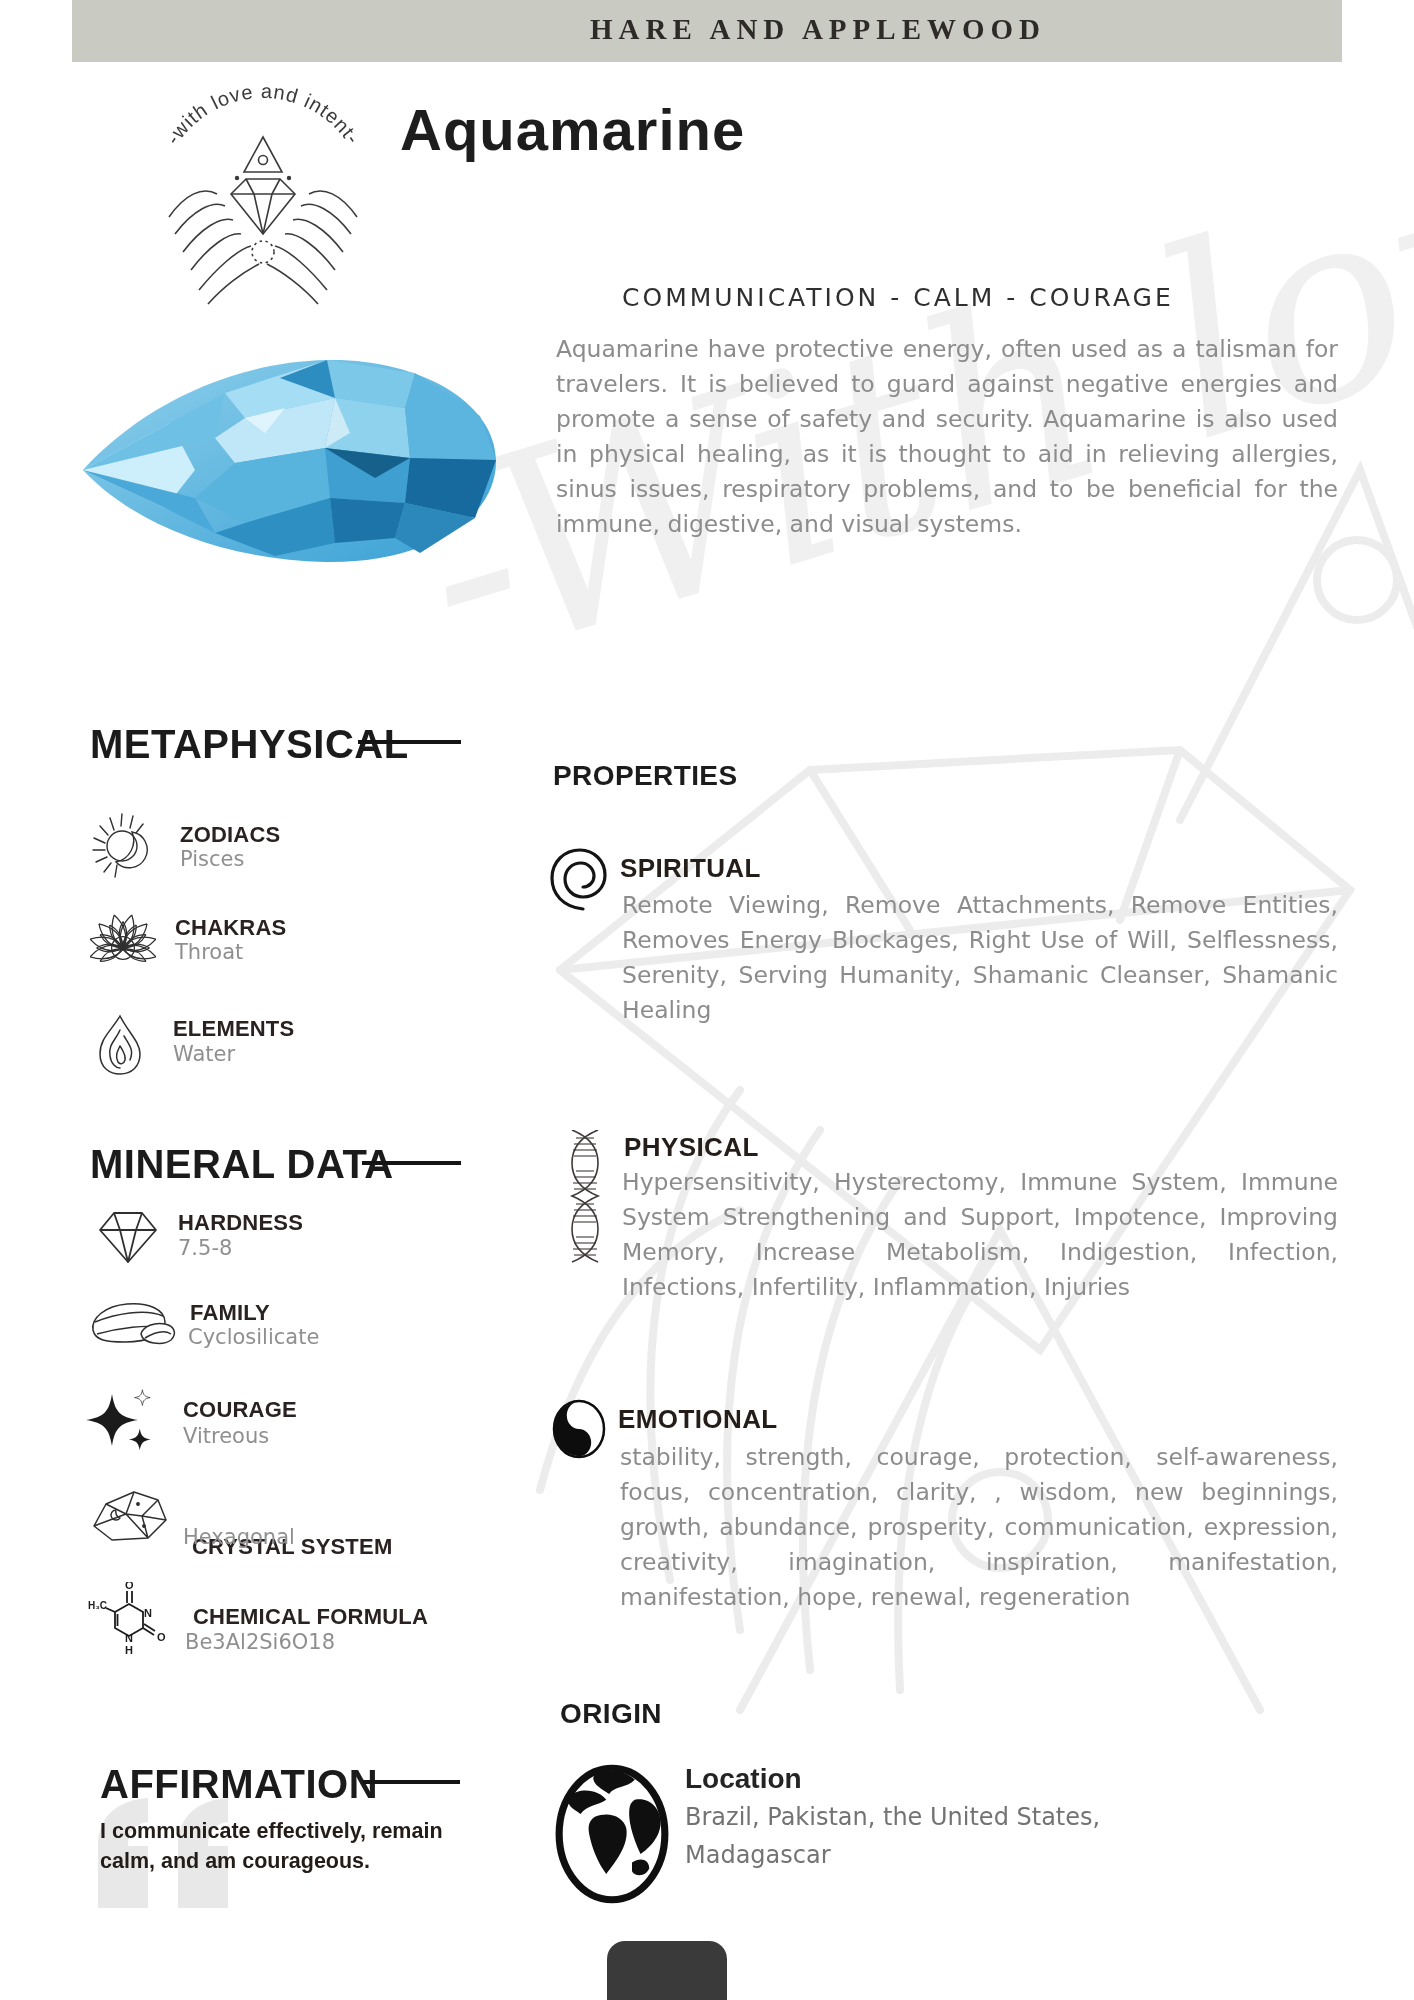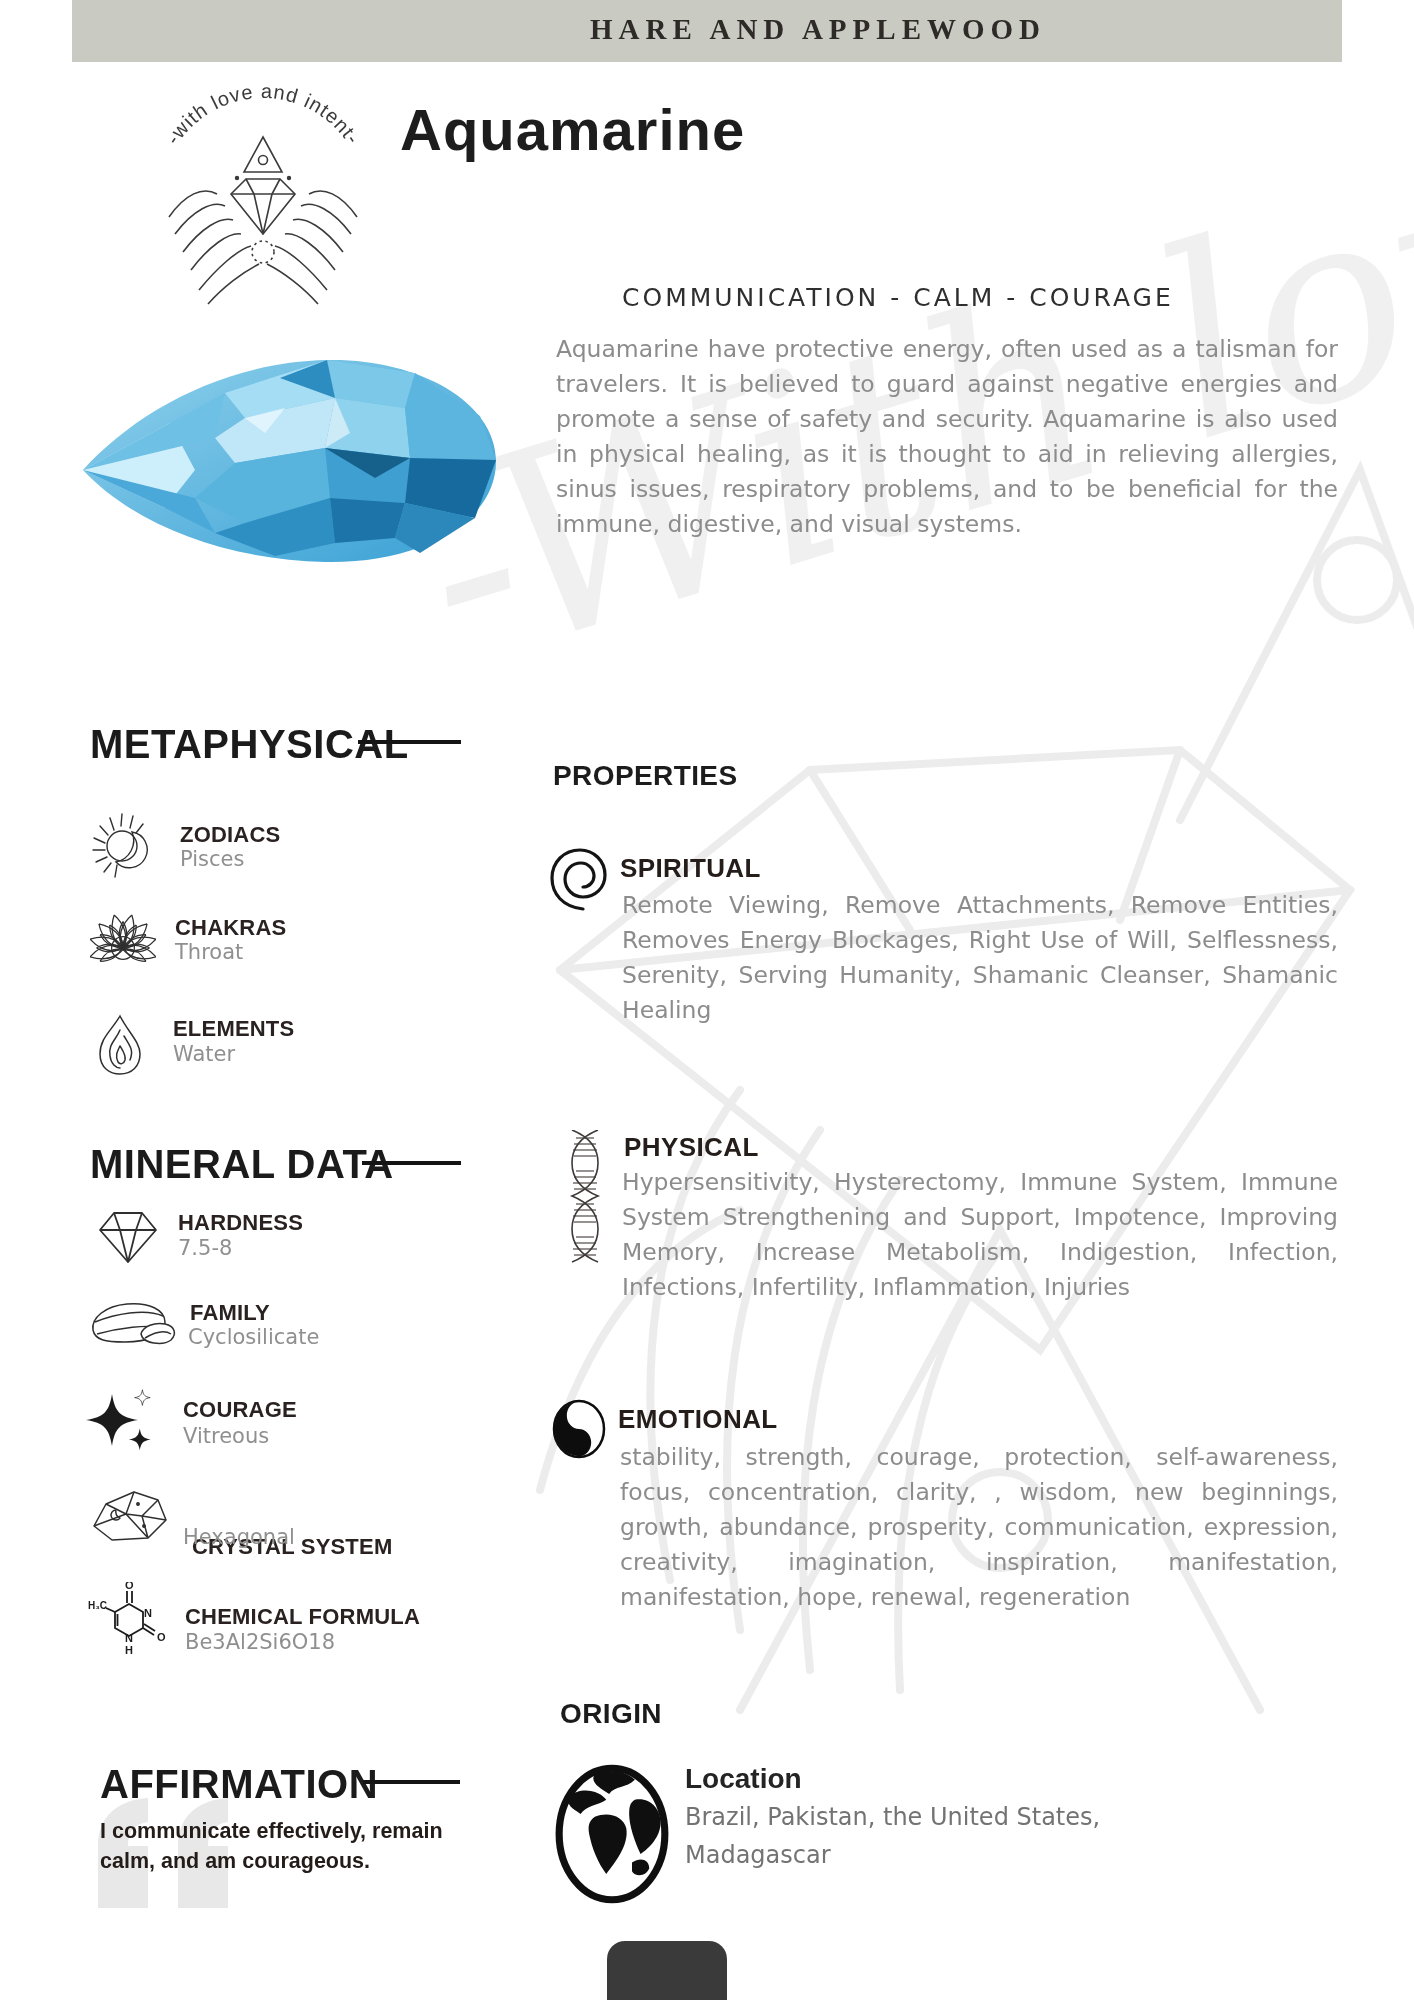--- a/index.html
+++ b/index.html
@@ -242,21 +242,21 @@
     </g>
     <g fill="#1c1c1c" font-size="11" font-weight="bold">
       <text x="39" y="7">O</text>
       <text x="71" y="59">O</text>
       <text x="58" y="35">N</text>
       <text x="39" y="60">N</text>
       <text x="39" y="72">H</text>
       <text x="2" y="27" font-size="10">H₃C</text>
     </g>
   </svg>
-  <div class="abs ilabel z1" style="left:185px;top:1604px;">CHEMICAL FORMULA</div>
+  <div class="abs ilabel z1" style="left:193px;top:1604px;">CHEMICAL FORMULA</div>
   <div class="abs ival z1" style="left:185px;top:1630px;">Be3Al2Si6O18</div>
 
   <div class="abs sechead z1" style="left:100px;top:1762px;">AFFIRMATION</div>
   <div class="abs rule z1" style="left:363px;top:1780px;width:97px;"></div>
   <svg class="abs z1" style="left:98px;top:1798px;" width="150" height="115" viewBox="0 0 150 115">
     <g fill="#e8e8e8">
       <path d="M0,48 C0,18 20,2 50,0 L50,24 C36,26 30,34 30,48 L50,48 L50,110 L0,110 Z"></path>
       <path d="M80,48 C80,18 100,2 130,0 L130,24 C116,26 110,34 110,48 L130,48 L130,110 L80,110 Z"></path>
     </g>
   </svg>

